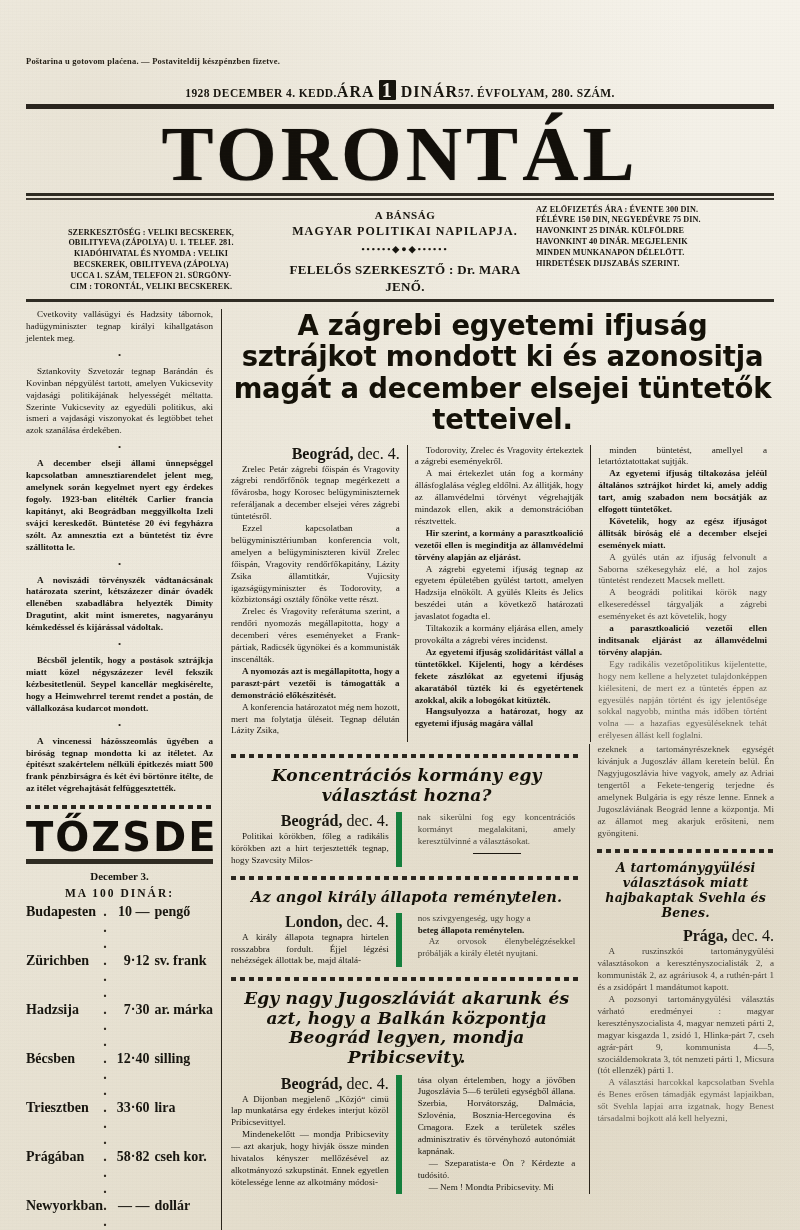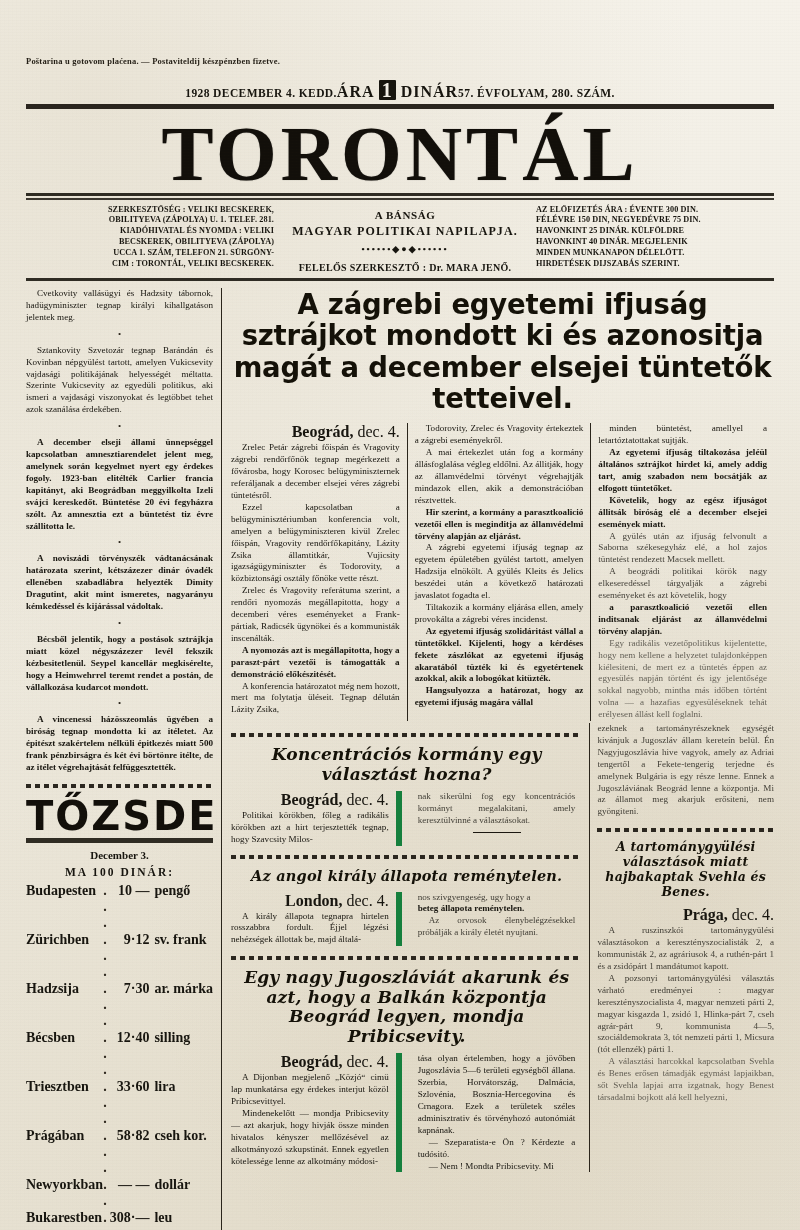--- a/index.html
+++ b/index.html
@@ -56,27 +56,27 @@
   .rule-med{height:3px;background:#1b1710;opacity:.9;margin-bottom:2px;}
   .rule-thin{height:1.5px;background:#1b1710;opacity:.85;}
 
   
   .mast{
     display:flex;align-items:stretch;justify-content:space-between;
     padding:5px 2px 4px;font-size:8.2px;line-height:1.32;font-weight:bold;
     letter-spacing:.1px;
   }
   .mast .col{flex:0 0 auto;}
-  .mast .left{width:246px;text-align:right;}
+  .mast .left{width:246px;text-align:center;margin-top:23px;}
   .mast .center{width:250px;text-align:center;padding-top:3px;}
   .mast .right{width:236px;text-align:left;}
   .mast .center .sub1{font-size:11px;letter-spacing:.6px;}
   .mast .center .sub2{font-size:12px;letter-spacing:1.1px;margin-top:2px;}
   .mast .center .dots{font-size:9px;letter-spacing:2px;margin:4px 0 5px;}
-  .mast .center .editor{font-size:10px;letter-spacing:.3px;}
+  .mast .center .editor{font-size:13px;letter-spacing:.3px;}
 
   
   .body-grid{display:flex;margin-top:7px;}
   .col-left{width:196px;flex:0 0 196px;padding-right:8px;box-sizing:border-box;
             border-right:1px solid #2a251b;}
   .col-main{flex:1 1 auto;padding-left:9px;box-sizing:border-box;}
 
   .news p{
     margin:0 0 0;font-size:9.1px;line-height:1.31;text-align:justify;
     text-indent:11px;

